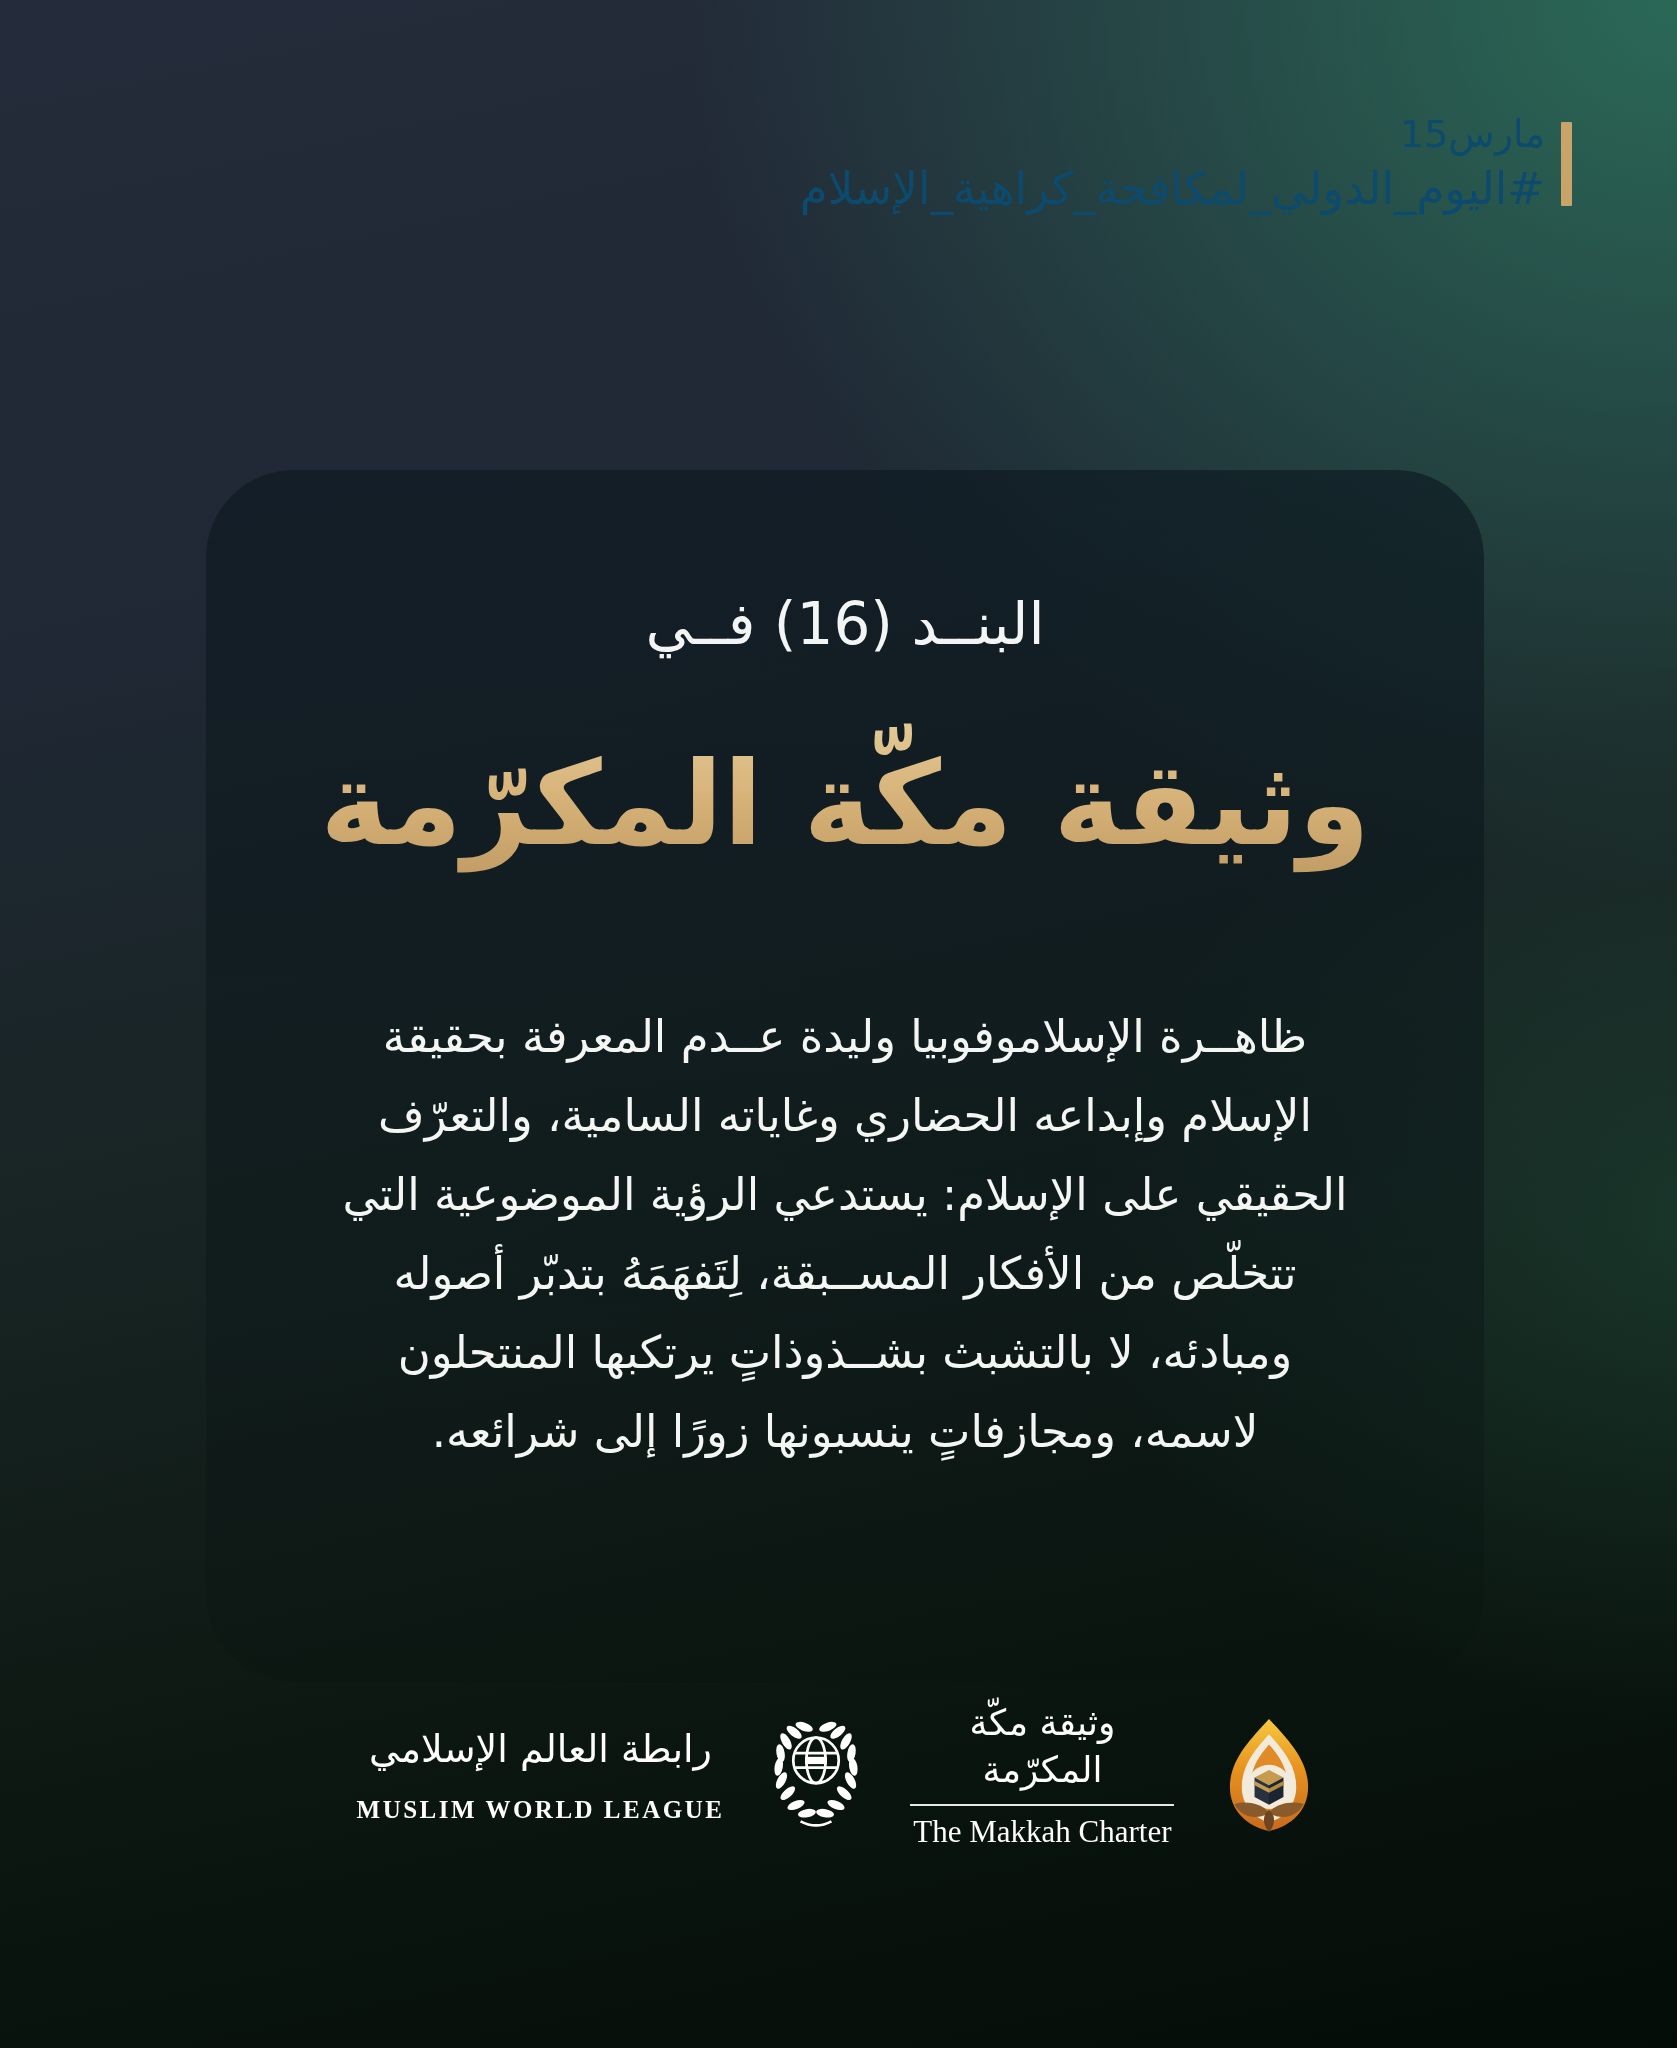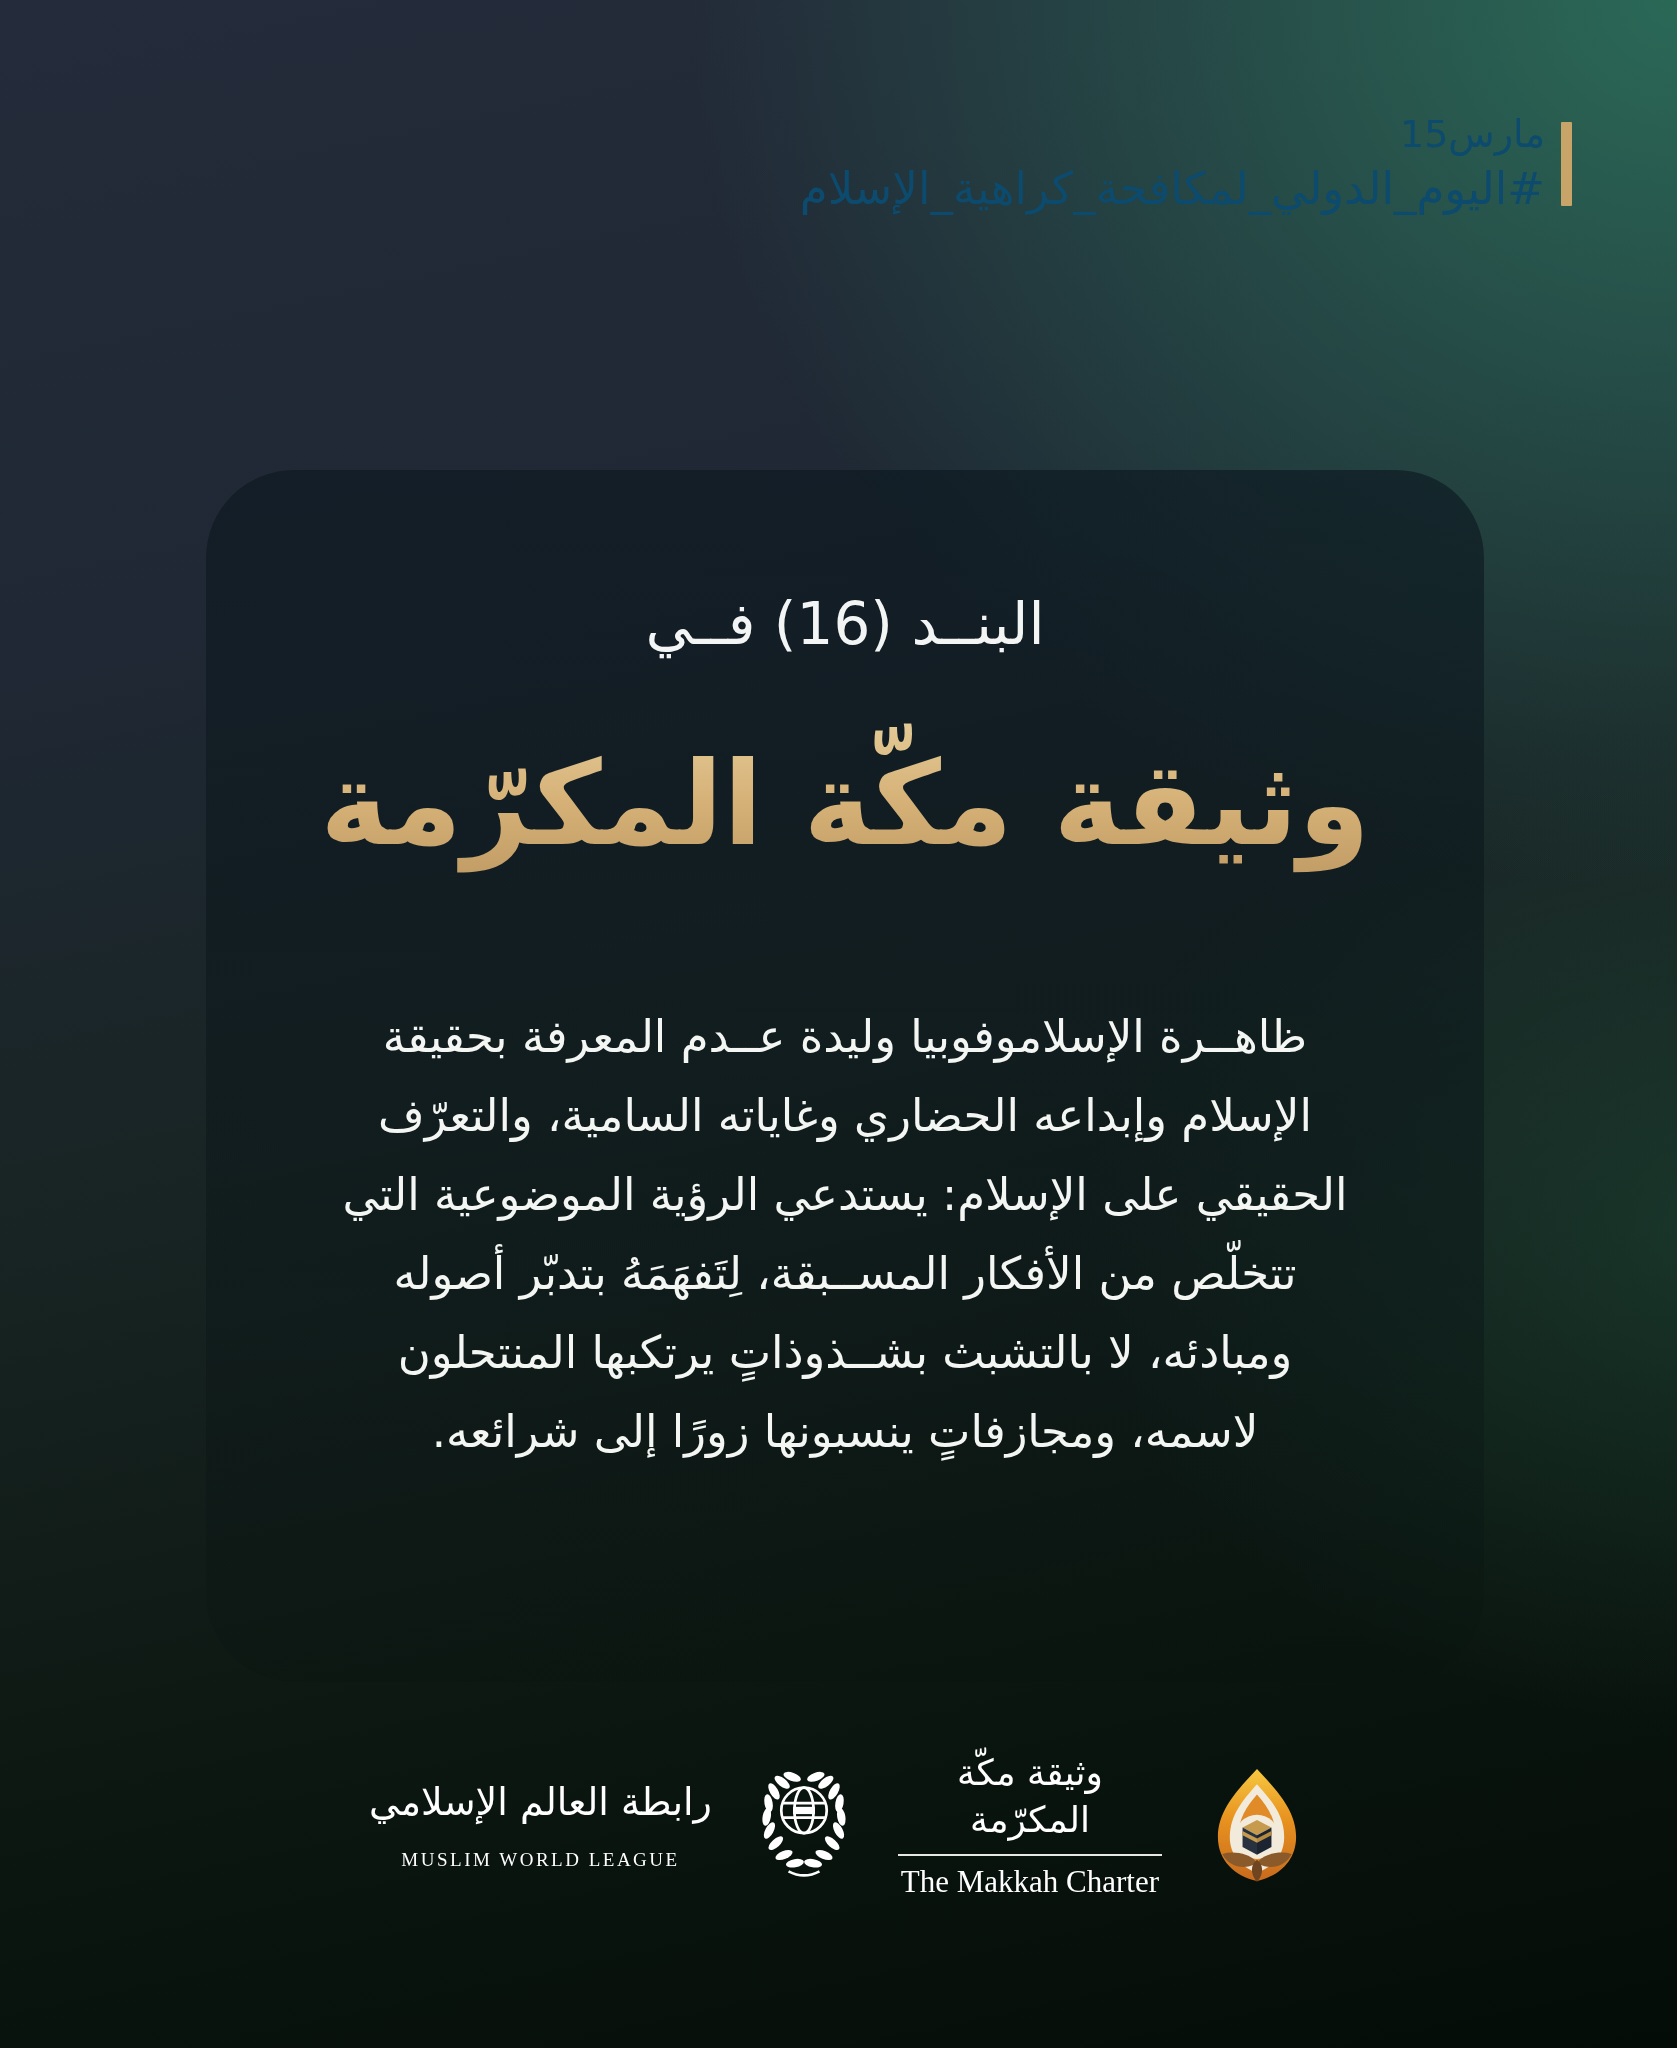--- a/index.html
+++ b/index.html
@@ -32,26 +32,26 @@
   }
   @supports (-webkit-background-clip: text){
     .calligraphy{
       background:linear-gradient(180deg,#EBD9A8 0%,#D6B278 48%,#B28D58 100%);
       -webkit-background-clip:text;background-clip:text;color:transparent;
     }
   }
   .paragraph{margin:64px 88px 0;direction:rtl;text-align:center;}
   .paragraph-line{font-size:45px;line-height:79px;color:#F4F6F3;}
   
-  .footer{position:absolute;top:1750px;left:0;width:100%;
+  .footer{position:absolute;top:1700px;left:0;width:100%;
     display:flex;justify-content:center;align-items:center;gap:42px;}
   .logo-block{text-align:center;color:#FFFFFF;}
   .mwl-arabic{font-size:38px;line-height:1.3;direction:rtl;}
-  .mwl-english{font-family:"Liberation Serif","DejaVu Serif",serif;font-weight:normal;
-    font-size:19px;letter-spacing:2.5px;margin-top:22px;white-space:nowrap;}
+  .mwl-english{font-family:"Liberation Serif","DejaVu Serif",serif;font-weight:bold;
+    font-size:25px;letter-spacing:2.5px;margin-top:22px;white-space:nowrap;}
   .charter-block{width:268px;}
   .charter-arabic{font-size:36px;line-height:1.3;direction:rtl;}
   .charter-divider{height:2px;background:rgba(255,255,255,0.9);margin:10px 2px 8px;}
   .charter-english{font-family:Liberation Serif, serif;font-size:31px;white-space:nowrap;}
   .wreath-icon svg{width:100px;height:114px;display:block;}
   .flame-icon svg{width:102px;height:120px;display:block;}
 </style>
 </head>
 <body>
 

